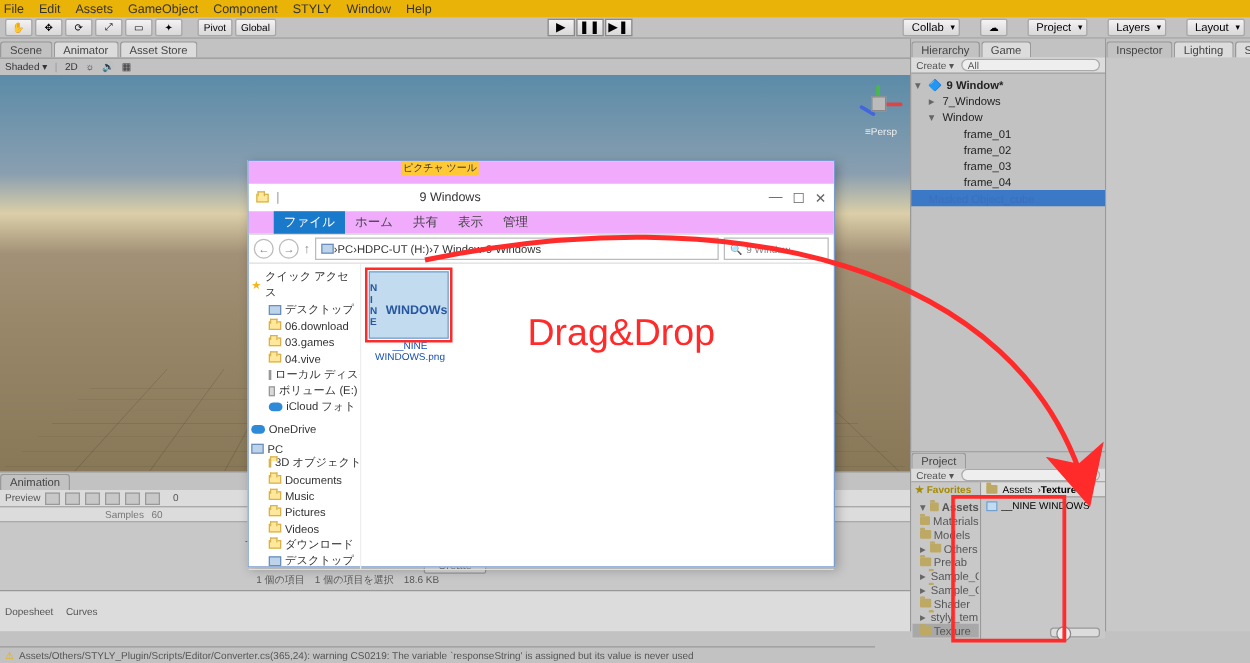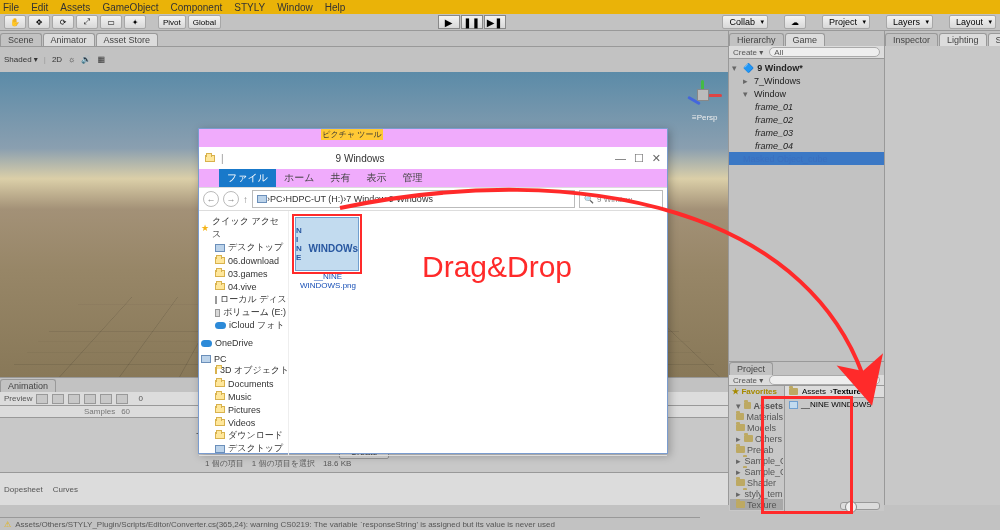--- a/index.html
+++ b/index.html
@@ -20,21 +20,21 @@
     .tb-drop::after { content: "▾"; font-size: 7px; position: absolute; right: 3px; }
 
     
     .main { height: 474px; display: flex; }
 
     
     .scene-wrap { flex: 1; display: flex; flex-direction: column; }
     .panel-tabs { height: 15px; background: #c2c2c2; display: flex; align-items: flex-end; font-size: 9px; }
     .tab { background: #dcdcdc; border: 1px solid #999; border-bottom: none; border-radius: 3px 3px 0 0; padding: 1px 7px; margin-right: 1px; color:#444; }
     .tab.active { background: #c2c2c2; }
-    .scene-toolbar { height: 26px; background: #c2c2c2; border-top: 1px solid #999; display: flex; align-items: center; font-size: 8px; padding: 0 4px; gap: 6px; color:#333;}
+    .scene-toolbar { height: 14px; background: #c2c2c2; border-top: 1px solid #999; display: flex; align-items: center; font-size: 8px; padding: 0 4px; gap: 6px; color:#333;}
     .scene-toolbar .sep { color:#999; }
     .scene { flex: 1; background: linear-gradient(#5b8ba8 0%, #8a9fb0 25%, #dbcfa8 35%, #a39177 45%, #978667 65%, #887858 100%); position: relative; overflow: hidden; }
     .grid { position: absolute; left:0;right:0;bottom:0;top:40%; background:
        repeating-linear-gradient( to right, transparent 0, transparent 59px, rgba(0,0,0,.12) 59px, rgba(0,0,0,.12) 60px),
        repeating-linear-gradient( to bottom, transparent 0, transparent 22px, rgba(0,0,0,.1) 22px, rgba(0,0,0,.1) 23px);
        transform: perspective(480px) rotateX(55deg); transform-origin: bottom center;}
     .gizmo { position: absolute; top: 6px; right: 8px; width: 34px; height: 34px; }
     .gizmo-cube { position:absolute; left:11px; top:11px; width:12px;height:12px; background:#bbb; border:1px solid #888;}
     .gizmo-arm { position:absolute; width:14px; height:3px; border-radius:2px;}
     .ga-x{ background:#d44; left:22px; top:16px;}
@@ -49,21 +49,21 @@
     .anim-top .mini-btn{ width:12px;height:10px;background:#c8c8c8;border:1px solid #999; }
     .anim-body { flex:1; background:#c8c8c8; display:flex; align-items:center; justify-content:center; }
     .anim-msg { text-align:center; font-size:9px; color:#444;}
     .anim-msg .cbtn { display:inline-block; margin-top:4px; padding:1px 10px; background:linear-gradient(#f3f3f3,#d8d8d8); border:1px solid #999; border-radius:2px;}
     .anim-bottom { height:13px; background:#dcdcdc; border-top:1px solid #999; display:flex; align-items:center; font-size:8px; padding: 16px 4px; gap:10px; color:#555;}
 
     
     .hier { width: 156px; background:#c2c2c2; border-left: 1px solid #999; display:flex; flex-direction:column; }
     .hier-body { flex:1; padding: 2px 0; font-size:9px; color:#222; }
     .hier-row { display:flex; align-items:center; height:13px; padding-left:3px; gap:3px;}
-    .hier-row.l1{ padding-left:14px;} .hier-row.l2{ padding-left:26px;font-style:italic;}
+    .hier-row.l1{ padding-left:14px;} .hier-row.l2{ padding-left:42px;}
     .tw{ display:inline-block; width:8px; color:#666;}
     .sel { background:#3b78c5; color:#fff; }
     .blue { color:#3b6fbf; }
     .hier .create-bar{ height:13px; background:#dcdcdc; border-bottom:1px solid #999; display:flex; align-items:center; font-size:8px; padding:0 4px; color:#555; gap:6px;}
 
     
     .project { height: 144px; border-top:1px solid #999; display:flex; flex-direction:column; position:relative;}
     .project-body{ flex:1; display:flex; font-size:9px; }
     .proj-tree{ width:56px; border-right:1px solid #999; background:#c8c8c8; padding:1px;}
     .proj-tree .fav{ color:#a68a00; font-weight:bold;}

